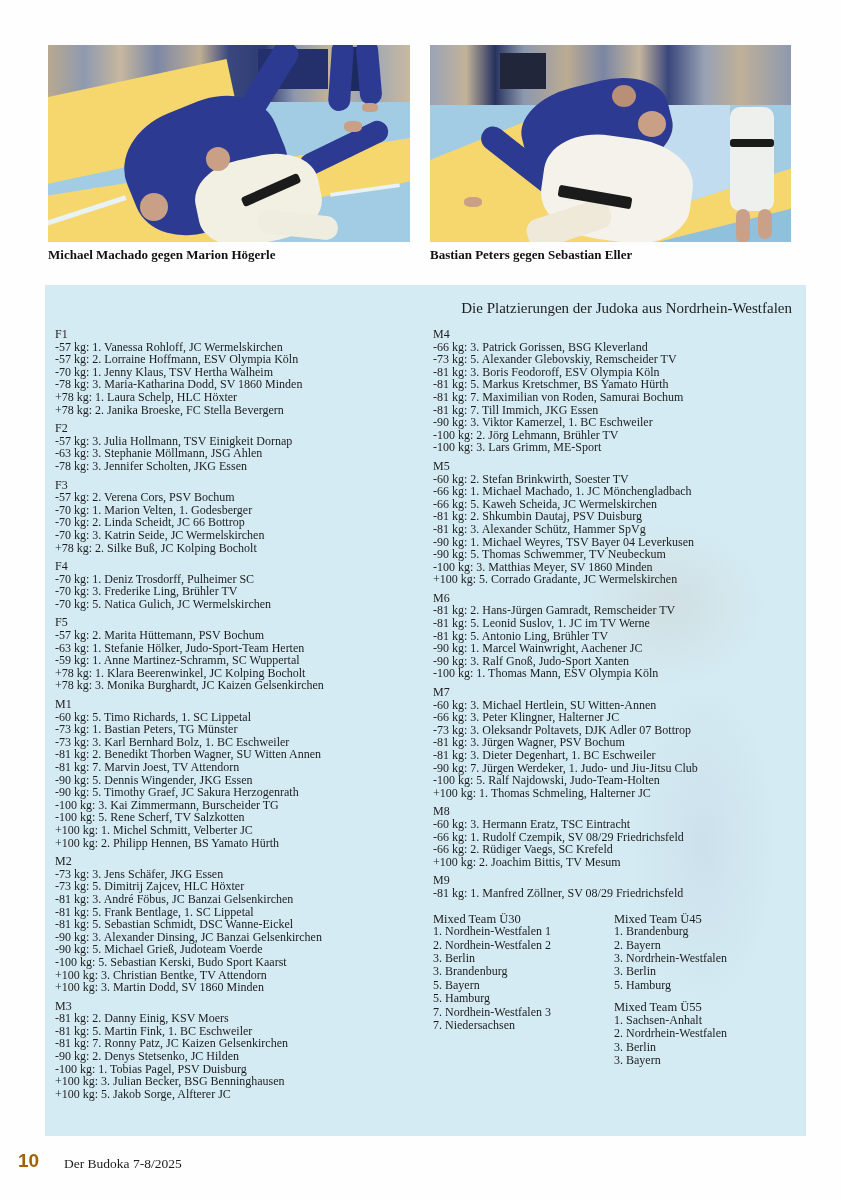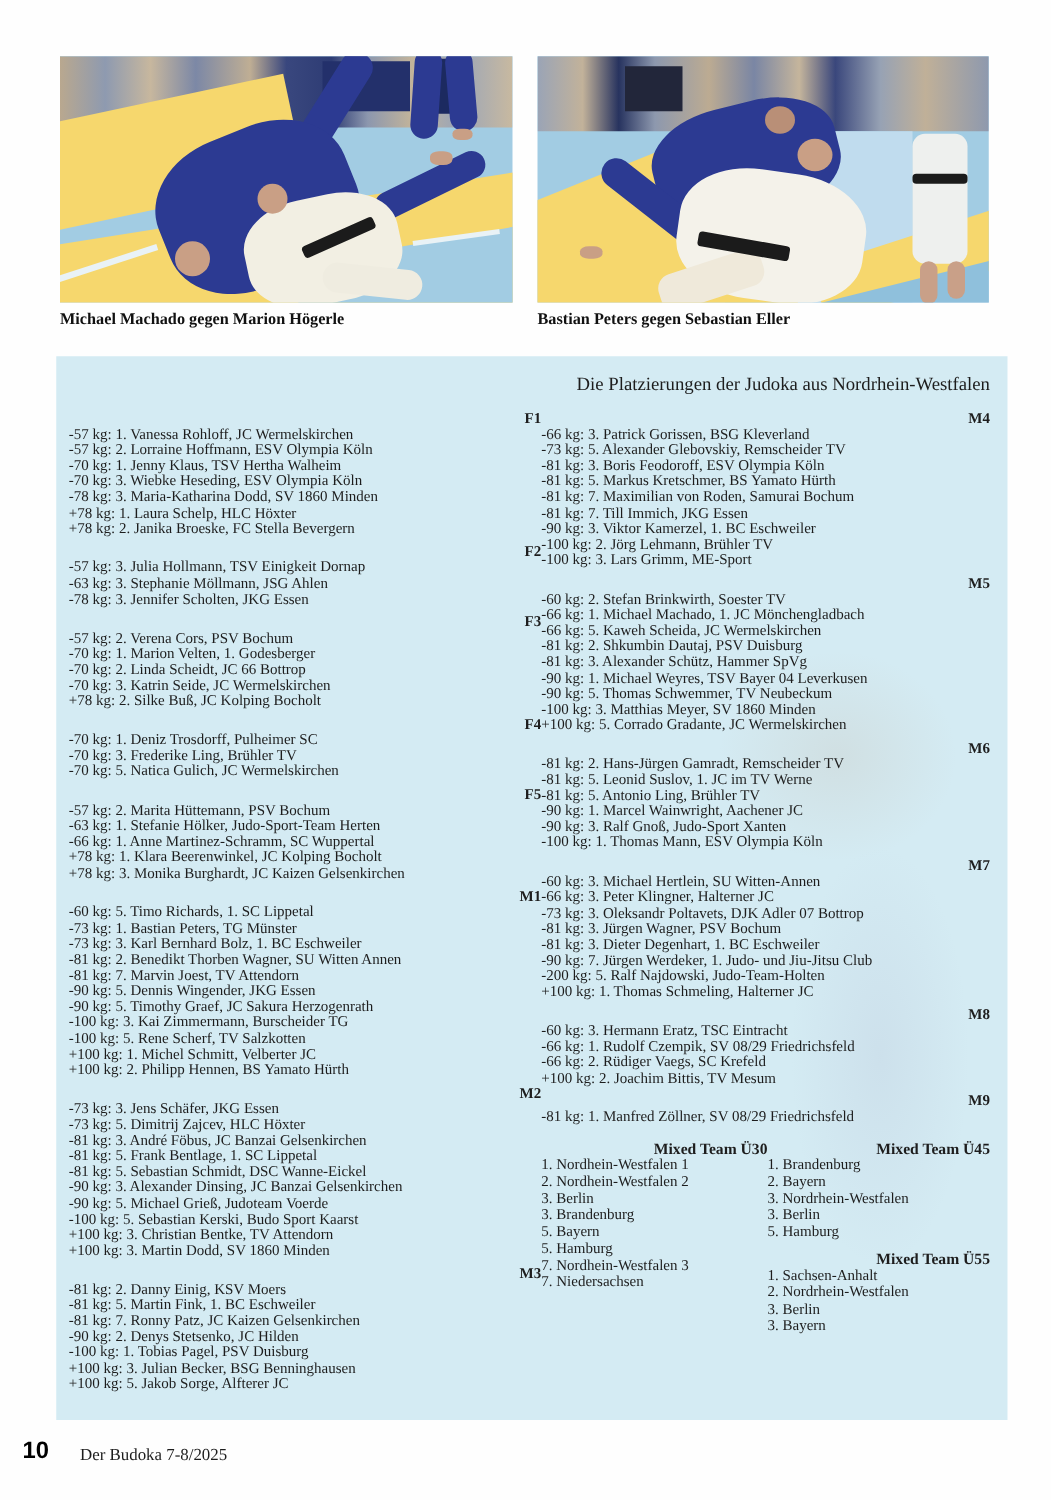--- a/index.html
+++ b/index.html
@@ -50,35 +50,35 @@
       radial-gradient(closest-side at 70% 60%, rgba(160,160,190,0.14), transparent 70%);
     pointer-events:none;
   }
   .title { font-size:22px; font-weight:bold; letter-spacing:0.2px; }
   .subtitle { font-size:15px; margin-top:6px;text-align:right; }
 
   .columns { display:flex; margin-top:11px; position:relative; }
   #col-left { width:378px; flex:none; }
   .col-right { flex:1; }
 
-  .sec-h { font-weight:bold; font-size:12px; line-height:12.6px; margin-top:6px;text-align:right; }
+  .sec-h { font-weight:normal; font-size:12px; line-height:12.6px; margin-top:6px; }
   .section:first-child > .sec-h { margin-top:0; }
   .line { font-size:12px; line-height:12.6px; white-space:nowrap; }
 
   .mixed-row { display:flex; margin-top:13px; }
   #mixed-col-a { width:181px; flex:none; }
   #mixed-col-b { flex:1; }
   .mixed-row .sec-h { font-size:12.5px; margin-top:0; }
   .mixed-row .section + .section .sec-h { margin-top:9px; }
   .mixed-row .line { line-height:13.4px; }
 
   
   .page-num {
     position:absolute; left:18px; top:1150px;
-    font-family:"Liberation Sans", sans-serif; font-weight:bold; font-size:19px; color:#000000;
+    font-family:"Liberation Sans", sans-serif; font-weight:bold; font-size:19px; color:#a16207;
   }
   .mag { position:absolute; left:64px; top:1156px; font-size:13.5px; }
 </style>
 </head>
 <body>
 
 <div class="photo" id="photo-left">
   <div class="crowd"></div>
   <div class="banner" style="left:210px; top:4px; width:70px; height:40px;"></div>
   <div class="banner" style="left:290px; top:2px; width:34px; height:44px; background:#1c2a60;"></div>
@@ -135,21 +135,20 @@
   <div class="panel-bleed"></div>
   <div class="subtitle">Die Platzierungen der Judoka aus Nordrhein-Westfalen</div>
 
   <div class="columns">
     <div id="col-left">
         <div class="section">
           <div class="sec-h">F1</div>
           <div class="line">-57 kg: 1. Vanessa Rohloff, JC Wermelskirchen</div>
           <div class="line">-57 kg: 2. Lorraine Hoffmann, ESV Olympia Köln</div>
           <div class="line">-70 kg: 1. Jenny Klaus, TSV Hertha Walheim</div>
-          <div class="line">-70 kg: 3. Wiebke Heseding, ESV Olympia Köln</div>
           <div class="line">-78 kg: 3. Maria-Katharina Dodd, SV 1860 Minden</div>
           <div class="line">+78 kg: 1. Laura Schelp, HLC Höxter</div>
           <div class="line">+78 kg: 2. Janika Broeske, FC Stella Bevergern</div>
         </div>
         <div class="section">
           <div class="sec-h">F2</div>
           <div class="line">-57 kg: 3. Julia Hollmann, TSV Einigkeit Dornap</div>
           <div class="line">-63 kg: 3. Stephanie Möllmann, JSG Ahlen</div>
           <div class="line">-78 kg: 3. Jennifer Scholten, JKG Essen</div>
         </div>
@@ -164,21 +163,21 @@
         <div class="section">
           <div class="sec-h">F4</div>
           <div class="line">-70 kg: 1. Deniz Trosdorff, Pulheimer SC</div>
           <div class="line">-70 kg: 3. Frederike Ling, Brühler TV</div>
           <div class="line">-70 kg: 5. Natica Gulich, JC Wermelskirchen</div>
         </div>
         <div class="section">
           <div class="sec-h">F5</div>
           <div class="line">-57 kg: 2. Marita Hüttemann, PSV Bochum</div>
           <div class="line">-63 kg: 1. Stefanie Hölker, Judo-Sport-Team Herten</div>
-          <div class="line">-66 kg: 1. Anne Martinez-Schramm, SC Wuppertal</div>
+          <div class="line">-59 kg: 1. Anne Martinez-Schramm, SC Wuppertal</div>
           <div class="line">+78 kg: 1. Klara Beerenwinkel, JC Kolping Bocholt</div>
           <div class="line">+78 kg: 3. Monika Burghardt, JC Kaizen Gelsenkirchen</div>
         </div>
         <div class="section">
           <div class="sec-h">M1</div>
           <div class="line">-60 kg: 5. Timo Richards, 1. SC Lippetal</div>
           <div class="line">-73 kg: 1. Bastian Peters, TG Münster</div>
           <div class="line">-73 kg: 3. Karl Bernhard Bolz, 1. BC Eschweiler</div>
           <div class="line">-81 kg: 2. Benedikt Thorben Wagner, SU Witten Annen</div>
           <div class="line">-81 kg: 7. Marvin Joest, TV Attendorn</div>
@@ -249,21 +248,21 @@
             <div class="line">-100 kg: 1. Thomas Mann, ESV Olympia Köln</div>
           </div>
           <div class="section">
             <div class="sec-h">M7</div>
             <div class="line">-60 kg: 3. Michael Hertlein, SU Witten-Annen</div>
             <div class="line">-66 kg: 3. Peter Klingner, Halterner JC</div>
             <div class="line">-73 kg: 3. Oleksandr Poltavets, DJK Adler 07 Bottrop</div>
             <div class="line">-81 kg: 3. Jürgen Wagner, PSV Bochum</div>
             <div class="line">-81 kg: 3. Dieter Degenhart, 1. BC Eschweiler</div>
             <div class="line">-90 kg: 7. Jürgen Werdeker, 1. Judo- und Jiu-Jitsu Club</div>
-            <div class="line">-200 kg: 5. Ralf Najdowski, Judo-Team-Holten</div>
+            <div class="line">-100 kg: 5. Ralf Najdowski, Judo-Team-Holten</div>
             <div class="line">+100 kg: 1. Thomas Schmeling, Halterner JC</div>
           </div>
           <div class="section">
             <div class="sec-h">M8</div>
             <div class="line">-60 kg: 3. Hermann Eratz, TSC Eintracht</div>
             <div class="line">-66 kg: 1. Rudolf Czempik, SV 08/29 Friedrichsfeld</div>
             <div class="line">-66 kg: 2. Rüdiger Vaegs, SC Krefeld</div>
             <div class="line">+100 kg: 2. Joachim Bittis, TV Mesum</div>
           </div>
           <div class="section">

